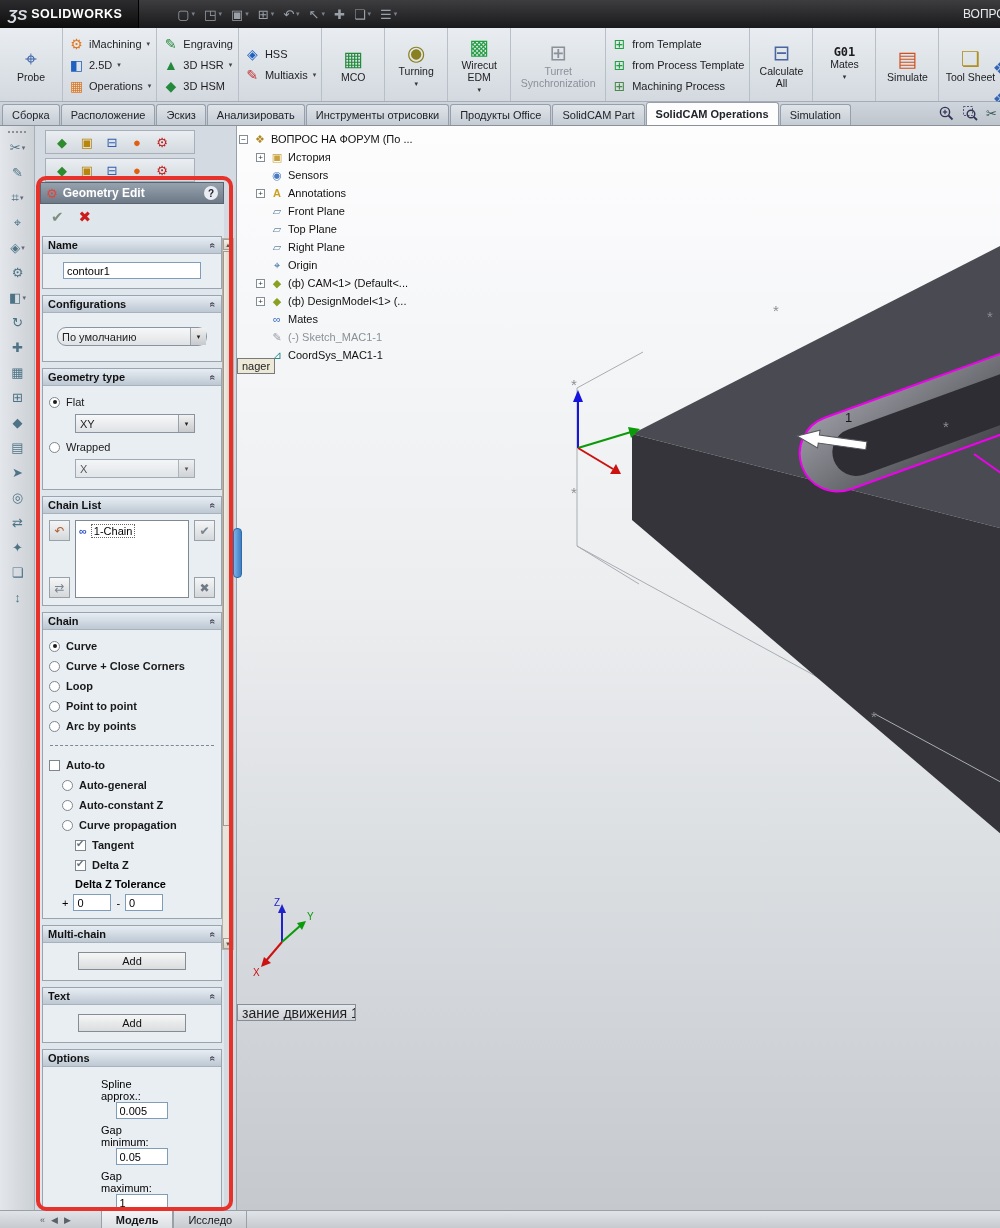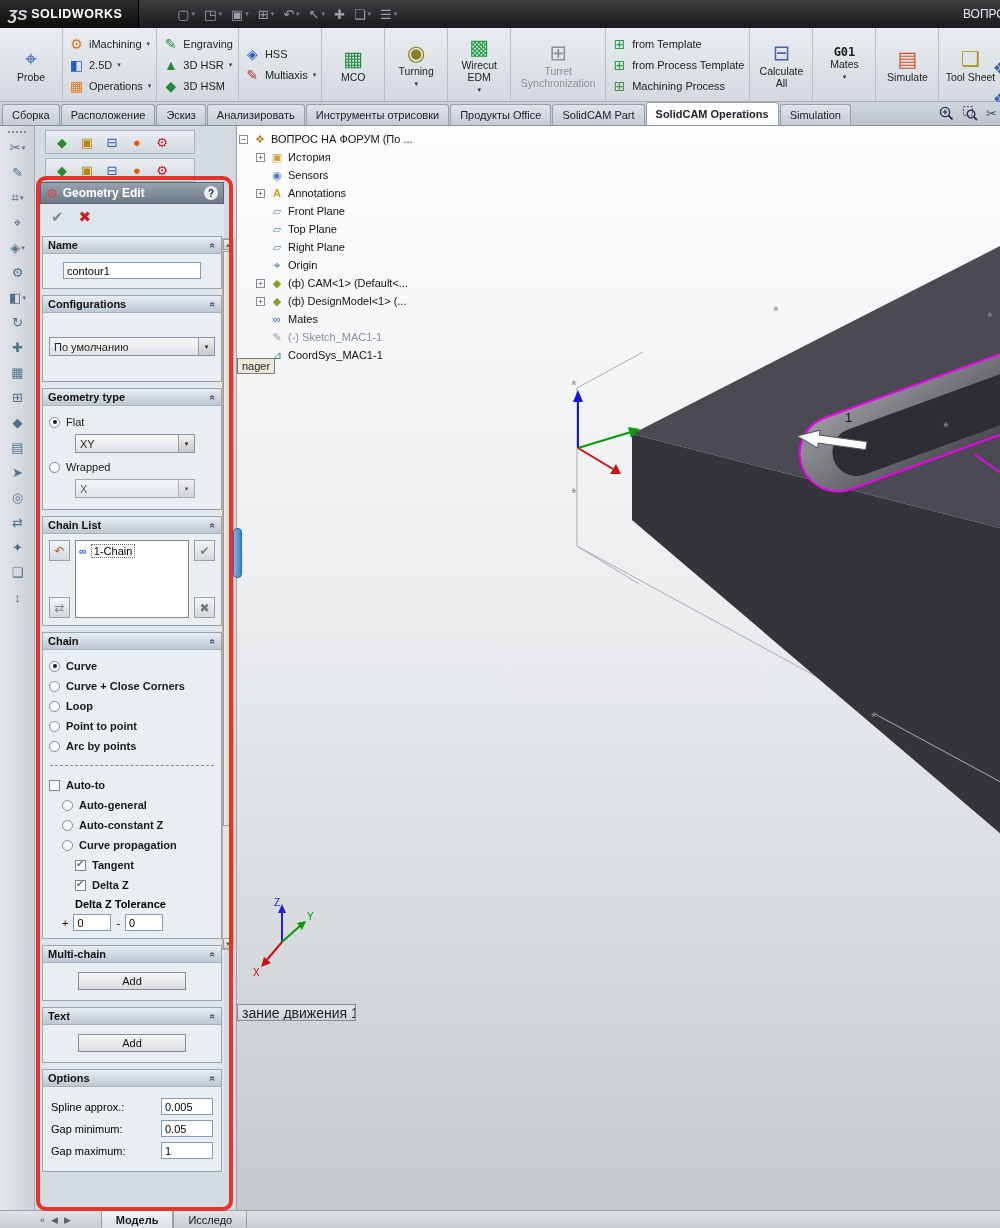--- a/index.html
+++ b/index.html
@@ -62,21 +62,21 @@
   .chev { margin-left:auto; display:inline-block; transform:rotate(90deg); font-size:10px; color:#445; font-weight:bold; }
   .sbody { padding:6px 6px 7px 6px; }
   .tinput { height:17px; border:1px solid #7f9db9; background:#fff; font-size:11px; padding:0 3px; font-family:"Liberation Sans","DejaVu Sans",sans-serif; }
   .tinput.wide { width:138px; display:block; margin:2px auto; }
   .tinput.small { width:38px; }
   .tinput.num { width:52px;margin-left:19px; }
 
   .dd-box { height:19px; border:1px solid #8a94a0; background:linear-gradient(#f7f8f9,#dfe2e5); display:flex; align-items:center; font-size:11px; padding-left:4px; color:#222; }
   .dd-btn { margin-left:auto; width:16px; height:17px; background:linear-gradient(#f1f1f1,#c7c9cc); border-left:1px solid #98a0a8; display:flex; align-items:center; justify-content:center; font-size:7px; color:#222; }
   .dd-inset { width:120px; margin:2px 0 4px 26px; }
-  .dd-full { width:166px; margin:18px auto; }
+  .dd-full { width:150px; margin:8px auto;border-radius:9px; }
 
   .optrow { display:flex; align-items:center; font-size:11px; color:#191919; height:20px; font-weight:600; }
   .optrow.nrm { font-weight:400; }
   .radio { width:11px; height:11px; min-width:11px; border:1px solid #7e868e; border-radius:50%; background:#fff; position:relative; margin-right:6px; }
   .radio.sel::after { content:""; position:absolute; left:2.5px; top:2.5px; width:4px; height:4px; border-radius:50%; background:#1c1c1c; }
   .chk { width:11px; height:11px; min-width:11px; border:1px solid #7e868e; background:#fff; position:relative; margin-right:6px; }
   .chk.on::after { content:"✔"; position:absolute; left:0px; top:-3px; font-size:10px; color:#6a7480; }
   .ind1 { padding-left:13px; } .ind2 { padding-left:26px; }
   .dashsep { border-top:1px dashed #7d8894; margin:9px 1px; }
   .tol-label { font-size:11px; font-weight:600; padding-left:26px; margin:3px 0 4px 0; }
@@ -86,21 +86,21 @@
   .cl-col { display:flex; flex-direction:column; justify-content:space-between; height:78px; }
   .sqbtn { width:21px; height:21px; border:1px solid #98a0a8; background:linear-gradient(#f4f5f6,#d5d8db); display:flex; align-items:center; justify-content:center; font-size:12px; color:#7b8590; }
   .sqbtn.warn { color:#b05a2a; }
   .sqbtn.del { color:#6f7984; font-weight:bold; }
   .cl-list { flex:1; height:78px; background:#fff; border:1px solid #7f8994; font-size:11px; padding:3px; }
   .cl-item { display:flex; align-items:center; gap:4px; }
   .cl-item .lbl { border:1px dotted #666; padding:0 2px; }
   .cl-chain-ic { color:#2d52c8; font-size:11px; font-weight:bold; }
 
   .btn { width:108px; height:18px; margin:3px auto; background:linear-gradient(#f6f6f6,#dadcde); border:1px solid #848c96; font-size:11px; display:flex; align-items:center; justify-content:center; color:#111;text-align:right; }
-  .oprow { display:flex; align-items:center; margin:5px 2px; }
+  .oprow { display:flex; align-items:center; margin:5px 2px;flex-direction:column; }
   .oplabel { flex:1; font-size:11px; line-height:12px; width:62px; }
 
   .pscroll { position:absolute; left:187px; top:112px; width:12px; height:712px; background:#e8e4dc; border:1px solid #b6b2aa; }
   .psarr { position:absolute; left:0; width:10px; height:11px; background:linear-gradient(#f4f0e8,#d6d0c4); border:1px solid #a49e92; font-size:6px; display:flex; align-items:center; justify-content:center; color:#555; }
   .psthumb { position:absolute; left:0; top:12px; width:10px; height:575px; background:linear-gradient(90deg,#f2eee6,#d0cabe); border:1px solid #a09a8e; }
 
   
   .viewport { position:absolute; left:237px; top:126px; width:763px; height:1084px; background:linear-gradient(180deg,#fdfdfe 0%,#ebedef 45%,#c5c9ce 100%); }
   .tree { position:absolute; left:2px; top:4px; }
   .trow { display:flex; align-items:center; height:18px; font-size:11px; color:#111; white-space:nowrap; }

